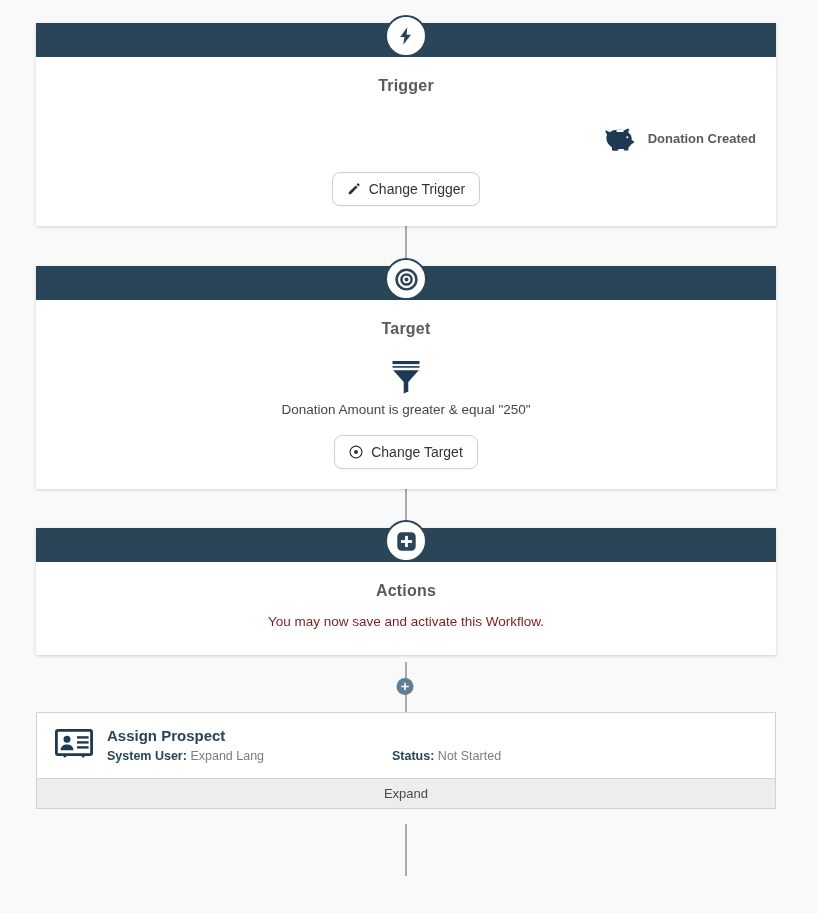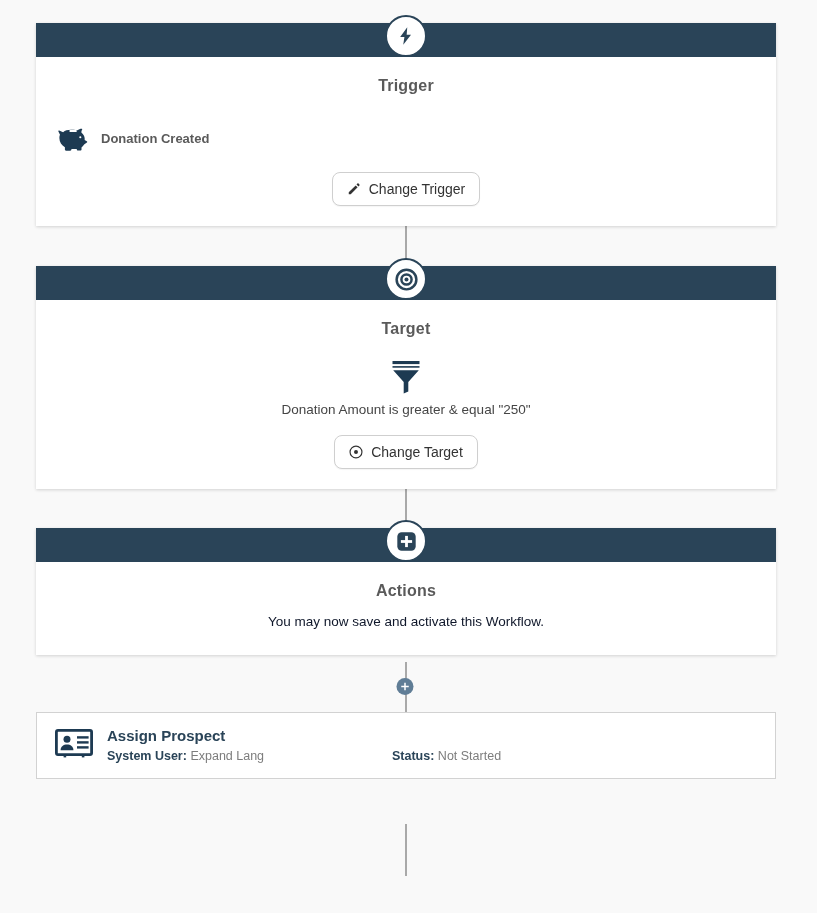--- a/index.html
+++ b/index.html
@@ -63,21 +63,21 @@
     color: #5a5a5a;
     margin: 4px 0 0;
     letter-spacing: 0.2px;
   }
 
   
   .trig-row {
     margin-top: 30px;
     display: flex;
     align-items: center;
-    justify-content: flex-start;
+    justify-content: flex-end;
     gap: 9px;
   }
   .trig-label {
     font-size: 13px;
     font-weight: bold;
     color: #5a5a5a;
   }
 
   
   .btn {
@@ -100,21 +100,21 @@
   .target-cond {
     font-size: 13.5px;
     color: #454545;
     margin-top: 8px;
   }
   .target-btn-wrap { margin-top: 18px; }
 
   
   .actions-note {
     font-size: 13.5px;
-    color: #0f172a;
+    color: #7f1d1d;
     margin-top: 14px;
   }
 
   
   .node-plus {
     position: absolute;
     left: 405px;
     transform: translateX(-50%);
     width: 17px; height: 17px;
     border-radius: 50%;
@@ -321,16 +321,19 @@
         </div>
         <div class="action-right">
           <div class="meta-line">
             <span class="meta-key">Status:</span>
             <span>Not Started</span>
           </div>
         </div>
       </div>
     </div>
 
+    <div class="expand-bar">
+      <span>Expand</span>
+    </div>
   </div>
 
 
 </div>
 
 </body></html>

